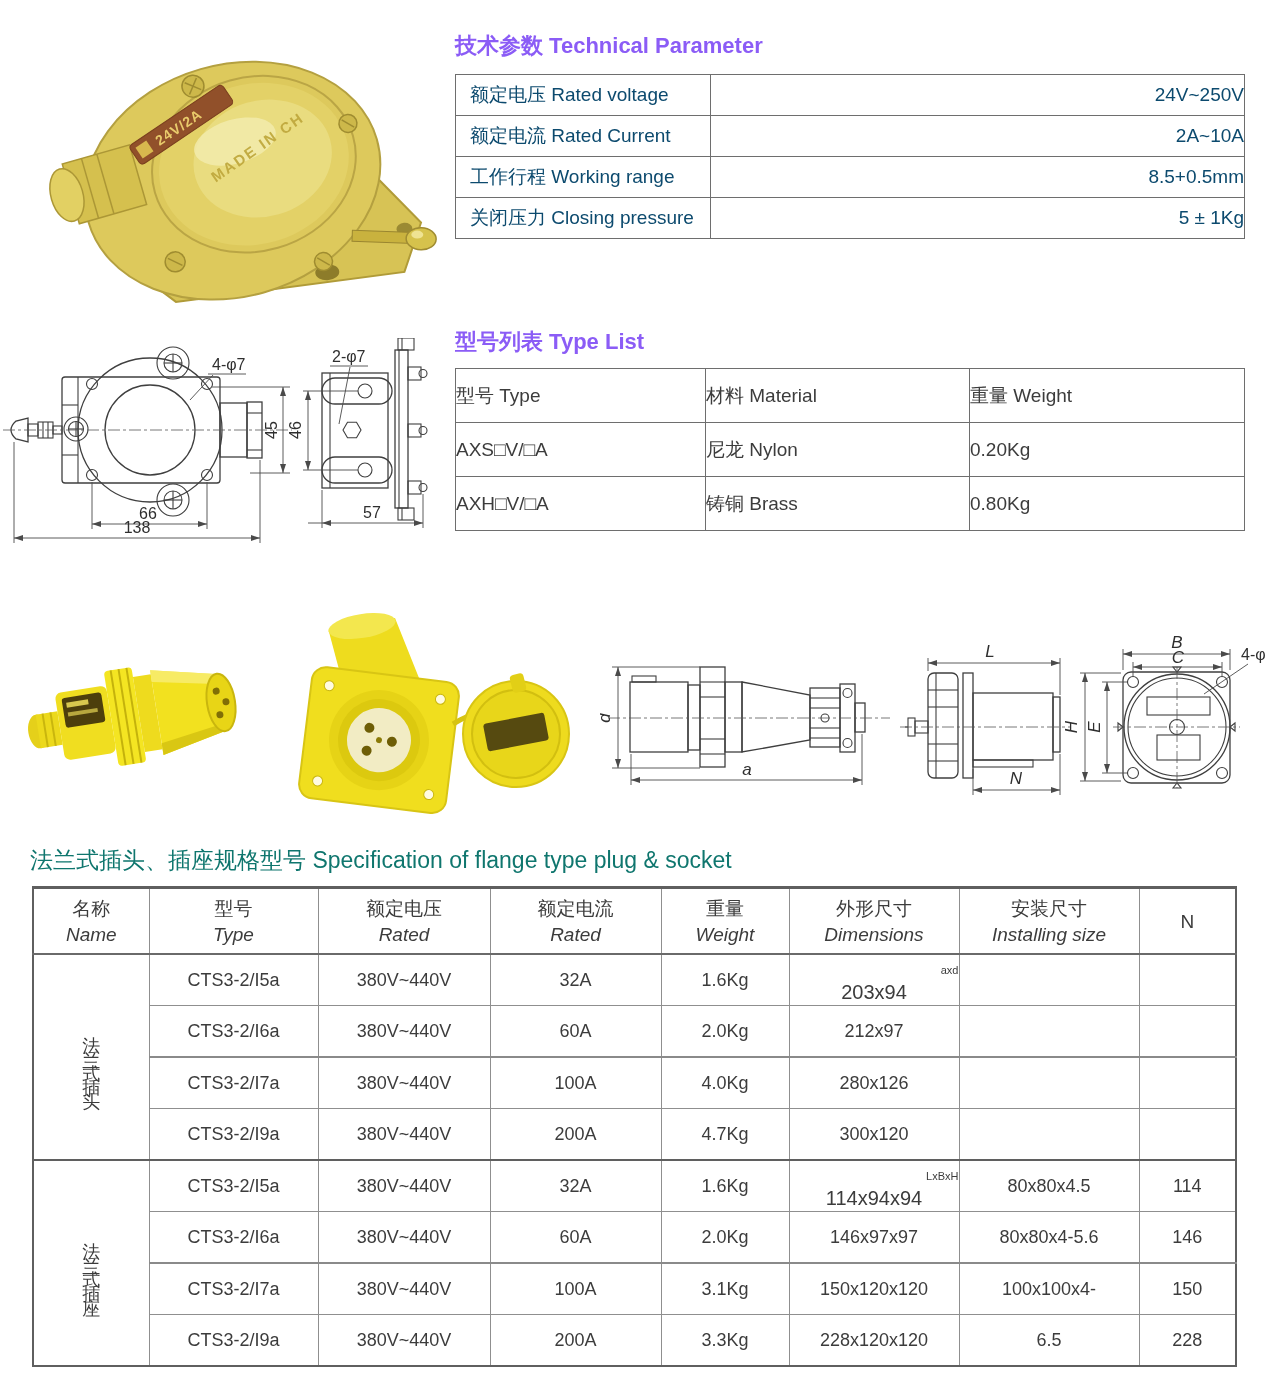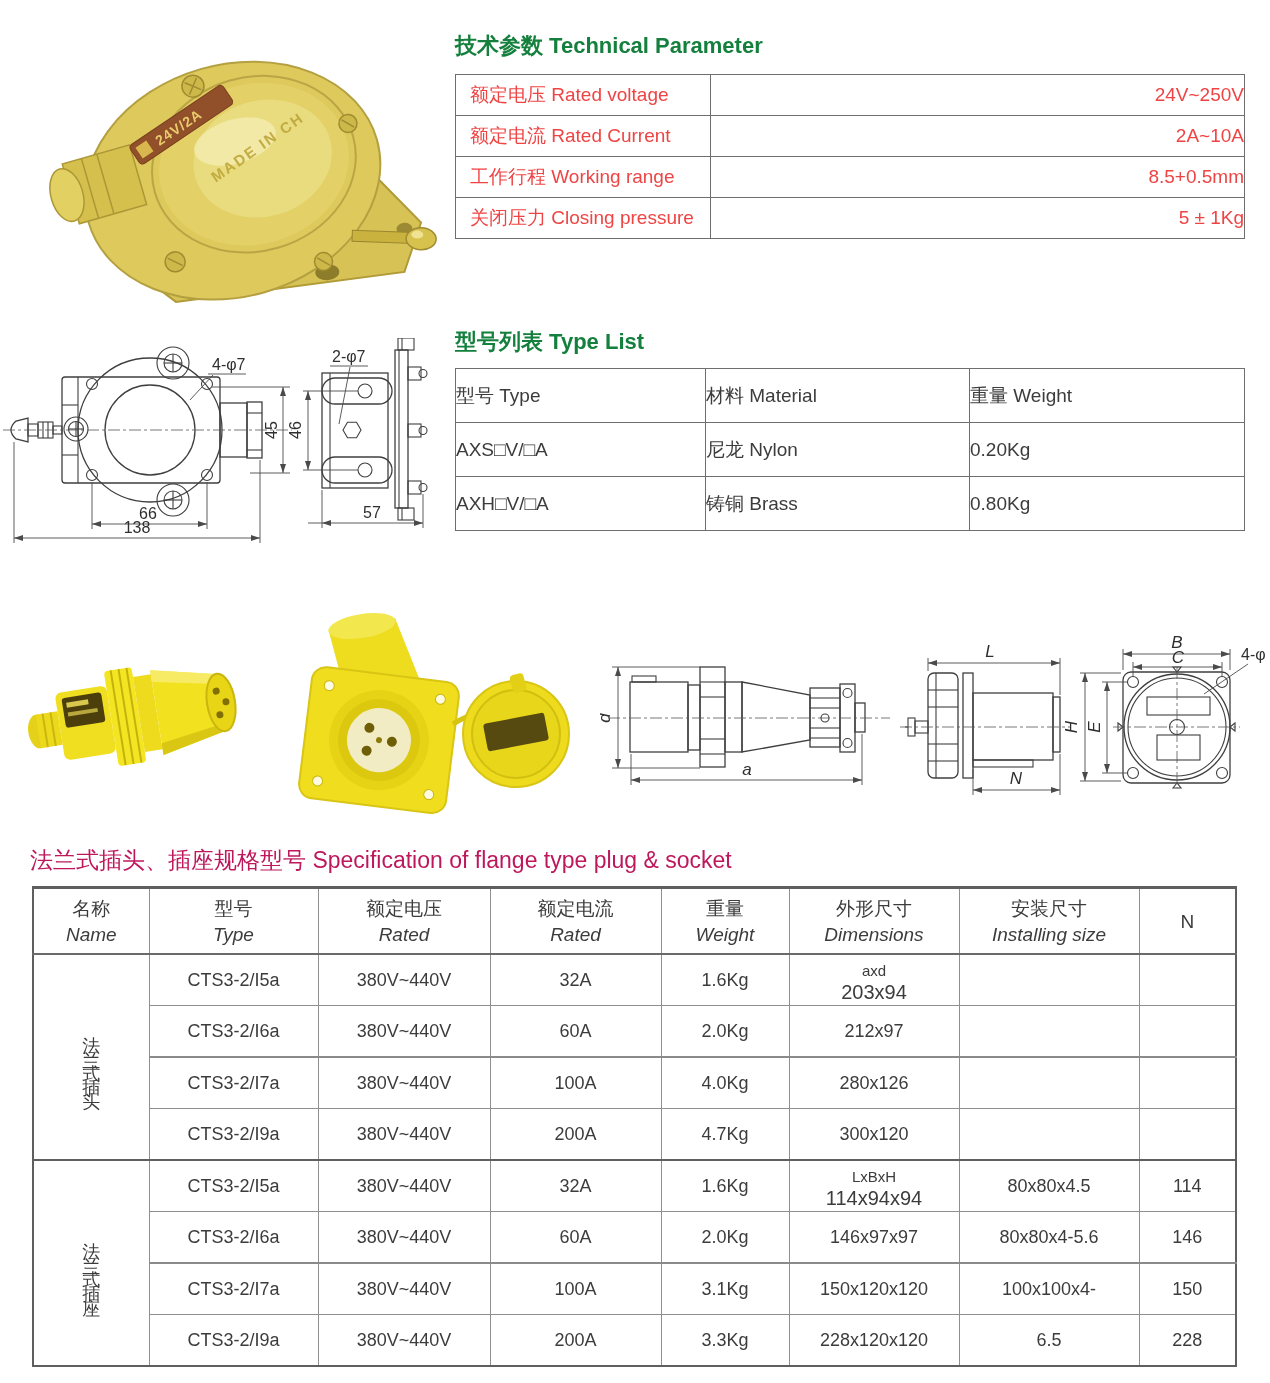--- a/index.html
+++ b/index.html
@@ -1,41 +1,41 @@
 <!DOCTYPE html>
 <html><head>
 <meta charset="utf-8">
 <style>
   html,body{margin:0;padding:0;background:#fff;}
   .page{position:relative;width:1270px;height:1383px;background:#ffffff;overflow:hidden;
         font-family:"Liberation Sans", sans-serif;color:#3f3f3f;}
   .abs{position:absolute;}
   
-  .sec-title{font-size:22px;font-weight:bold;color:#15803d;letter-spacing:0px;white-space:nowrap;}
-  .spec-title{font-size:23px;color:#be185d;white-space:nowrap;}
+  .sec-title{font-size:22px;font-weight:bold;color:#8b5cf6;letter-spacing:0px;white-space:nowrap;}
+  .spec-title{font-size:23px;color:#0f766e;white-space:nowrap;}
   
   table{border-collapse:collapse;}
   .ptable{width:789px;table-layout:fixed;}
-  .ptable td{border:1.5px solid #6e6e6e;height:40px;font-size:19px;color:#ef4444;padding:0;}
+  .ptable td{border:1.5px solid #6e6e6e;height:40px;font-size:19px;color:#0c4a6e;padding:0;}
   .ptable td.lbl{padding-left:14px;text-align:left;}
   .ptable td.val{text-align:right;}
   .ttable{width:789px;table-layout:fixed;}
   .ttable td{border:1.5px solid #6e6e6e;height:53px;font-size:19px;color:#3c3c3c;padding:0;}
   
   .spec-table{width:1203px;table-layout:fixed;border:2px solid #5f5f5f;border-top-width:3px;padding-left:47px;}
   .spec-table th,.spec-table td{border:1px solid #8f8f8f;font-weight:normal;font-size:18px;
       color:#3c3c3c;text-align:center;padding:0;height:50px;line-height:22px;}
   .spec-table tr.head th{height:64px;border-bottom:2px solid #6a6a6a;font-size:19px;}
   .spec-table tr.head .zh{display:block;line-height:26px;margin-top:2px;}
   .spec-table tr.head .en{display:block;line-height:26px;font-style:italic;}
   .spec-table tr.mid td{border-top:2px solid #8a8a8a;}
   .spec-table tr.g2 td{border-top:2px solid #5f5f5f;}
   .vname{writing-mode:vertical-rl;text-orientation:upright;letter-spacing:14px;font-size:19px;
          text-align:center;vertical-align:middle;}
-  .dimnote{display:block;font-size:15px;line-height:21px;margin-top:2px;}
+  .dimnote{display:block;font-size:11px;line-height:21px;margin-top:2px;text-align:right;}
   .dimval{display:block;font-size:20px;line-height:22px;}
   
   svg text{font-family:"Liberation Sans", sans-serif;}
   .oline{fill:none;stroke:#3f3f3f;stroke-width:1.3;}
   .oline2{fill:none;stroke:#3f3f3f;stroke-width:1.1;}
   .dim{fill:none;stroke:#4a4a4a;stroke-width:0.9;}
   .cl{fill:none;stroke:#555;stroke-width:0.8;stroke-dasharray:12 3 3 3;}
   .dtext{font-size:16px;fill:#2f2f2f;}
   .dletter{font-size:17px;font-style:italic;fill:#2f2f2f;}
   .ah{fill:#4a4a4a;}

